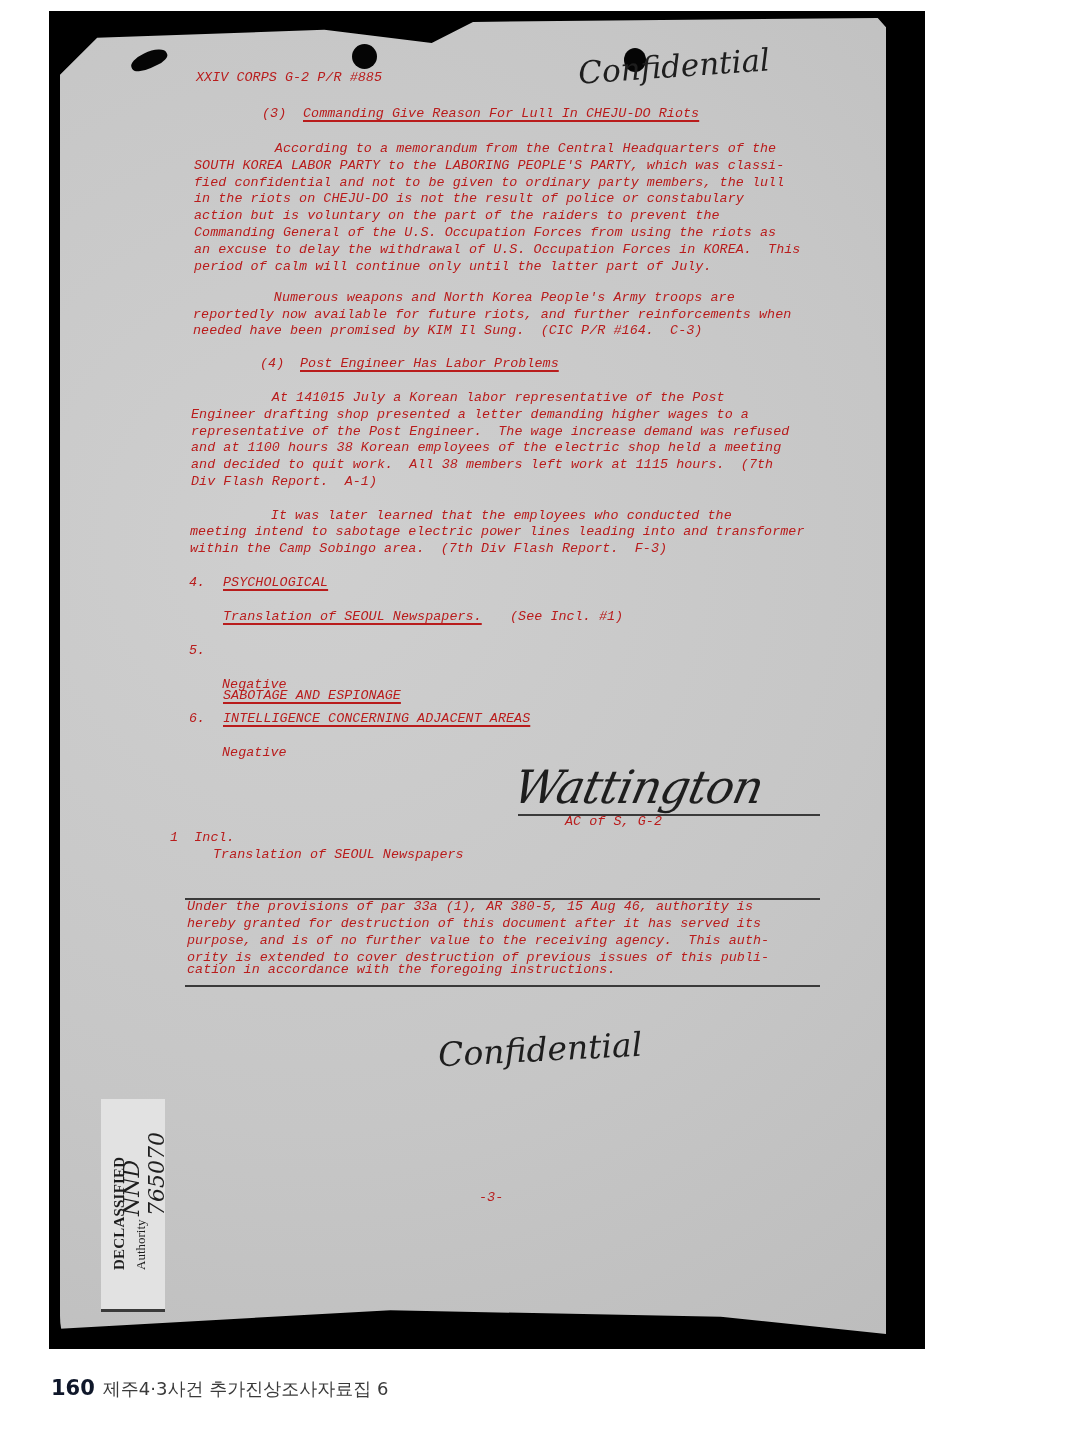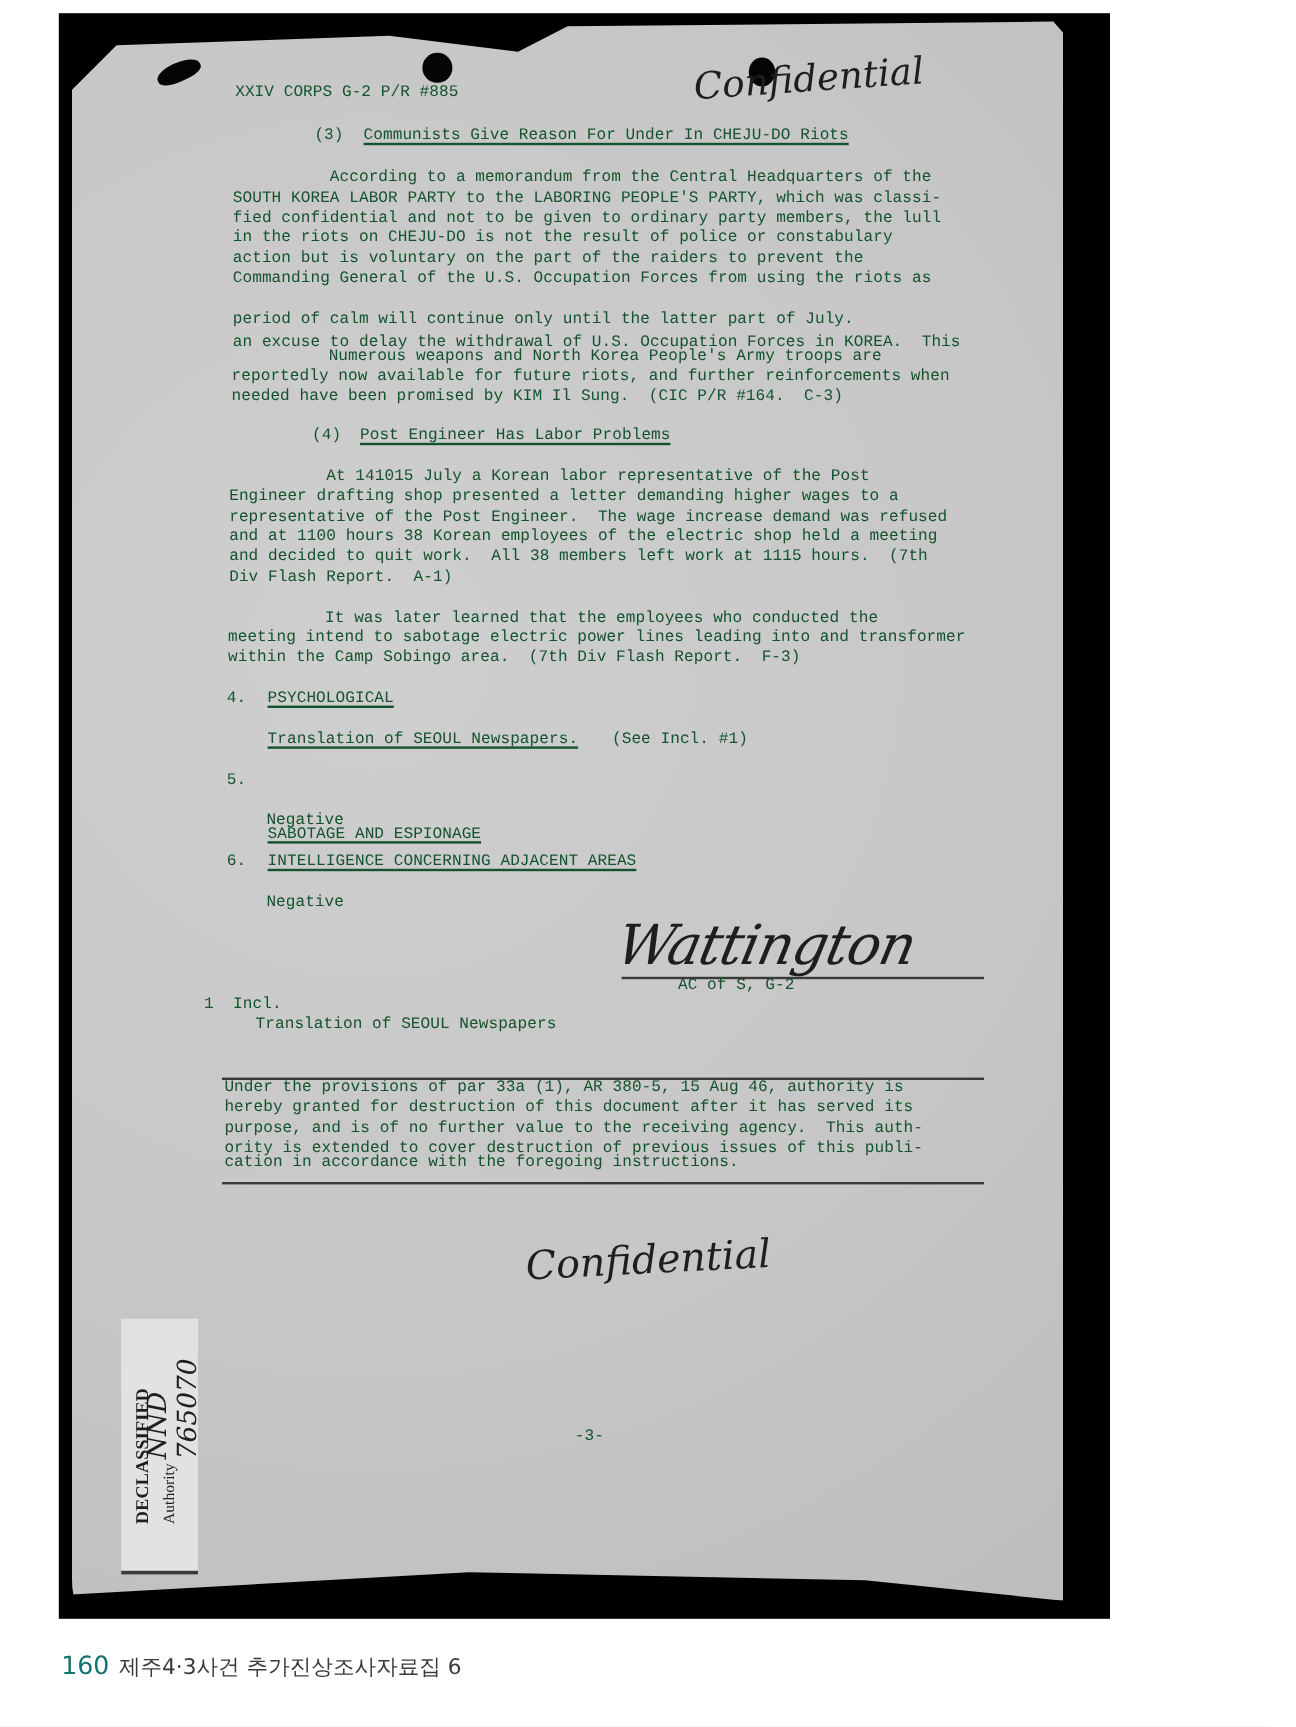--- a/index.html
+++ b/index.html
@@ -14,21 +14,21 @@
     }
     .paper {
       position: absolute; left: 60px; top: 14px; width: 826px; height: 1320px;
       background: #c9c9c9;
       background-image: radial-gradient(circle at 30% 40%, #cfcfcf 0%, #c6c6c6 60%, #bdbdbd 100%);
       border-bottom-left-radius: 4px 18px;
       clip-path: polygon(0% 4.6%, 4.5% 1.8%, 32% 1.2%, 45% 2.2%, 50% 0.6%, 99% 0.3%, 100% 1%, 100% 100%, 80% 98.7%, 40% 98.2%, 0% 99.6%);
     }
     .t {
       position: absolute; white-space: pre; font-size: 13.4px; line-height: 16.8px;
-      color: #14532d; letter-spacing: 0.05px;
+      color: #b91c1c; letter-spacing: 0.05px; font-style: italic;
     }
     .u { text-decoration: underline; text-decoration-thickness: 1.5px; text-underline-offset: 3px; }
     .hand {
       position: absolute; font-family: "DejaVu Serif", serif; font-style: italic;
       color: #1e1e1e; white-space: nowrap;
     }
     .rule { position: absolute; height: 2px; background: #3a3a3a; }
     .blob { position: absolute; background: #050505; border-radius: 50%; }
     .stamp {
       position: absolute; left: 101px; top: 1099px; width: 64px; height: 210px;
@@ -39,46 +39,46 @@
       transform: translate(-50%, -50%) rotate(-90deg);
       font-family: "Liberation Serif", "DejaVu Serif", serif; color: #1e1e1e;
     }
     .stamp-l1 { position: absolute; left: 34px; top: 8px; font-size: 15px; font-weight: bold; letter-spacing: 0.2px; }
     .stamp-l2 { position: absolute; left: 34px; top: 30px; font-size: 13px; }
     .stamp-hand { position: absolute; left: 88px; top: 16px; font-family: "DejaVu Serif", serif; font-style: italic; font-size: 22px; }
     .footer {
       position: absolute; left: 51px; top: 1376px; font-family: "DejaVu Sans", sans-serif;
       color: #3a3a3a; font-size: 18px;
     }
-    .footer .pg { font-weight: normal; font-size: 21px; margin-right: 8px; color: #0f766e; }
+    .footer .pg { font-weight: bold; font-size: 21px; margin-right: 8px; color: #0f172a; }
   </style>
 </head>
 <body>
 
 <div class="scan-frame"></div>
 <div class="paper"></div>
 
 <div class="blob" style="left:130px;top:52px;width:38px;height:16px;transform:rotate(-25deg);border-radius:50% 60% 40% 50%;"></div>
 <div class="blob" style="left:352px;top:44px;width:25px;height:25px;"></div>
 <div class="blob" style="left:624px;top:48px;width:22px;height:24px;"></div>
 
 <div class="t" style="left:196px;top:70px;">XXIV CORPS G-2 P/R #885</div>
 <div class="hand" style="left:578px;top:48px;font-size:31px;transform:rotate(-4deg);">Confidential</div>
 
 <div class="t" style="left:262px;top:106px;">(3)</div>
-<div class="t u" style="left:303px;top:106px;">Communists Give Reason For Under In CHEJU-DO Riots</div>
+<div class="t u" style="left:303px;top:106px;">Commanding Give Reason For Lull In CHEJU-DO Riots</div>
 
 <div id="s3p1">
     <div class="t" style="left: 194px; top: 141px;">          According to a memorandum from the Central Headquarters of the</div>
     <div class="t" style="left: 194px; top: 157.8px;">SOUTH KOREA LABOR PARTY to the LABORING PEOPLE'S PARTY, which was classi-</div>
     <div class="t" style="left: 194px; top: 174.6px;">fied confidential and not to be given to ordinary party members, the lull</div>
     <div class="t" style="left: 194px; top: 191.4px;">in the riots on CHEJU-DO is not the result of police or constabulary</div>
     <div class="t" style="left: 194px; top: 208.2px;">action but is voluntary on the part of the raiders to prevent the</div>
     <div class="t" style="left: 194px; top: 225px;">Commanding General of the U.S. Occupation Forces from using the riots as</div>
-    <div class="t" style="left: 194px; top: 241.8px; margin-top: 36px;">an excuse to delay the withdrawal of U.S. Occupation Forces in KOREA.  This</div>
+    <div class="t" style="left: 194px; top: 241.8px;">an excuse to delay the withdrawal of U.S. Occupation Forces in KOREA.  This</div>
     <div class="t" style="left: 194px; top: 258.6px;">period of calm will continue only until the latter part of July.</div>
   </div>
 <div id="s3p2">
     <div class="t" style="left: 193px; top: 290px; text-align: right;">          Numerous weapons and North Korea People's Army troops are</div>
     <div class="t" style="left: 193px; top: 306.6px;">reportedly now available for future riots, and further reinforcements when</div>
     <div class="t" style="left: 193px; top: 323.2px;">needed have been promised by KIM Il Sung.  (CIC P/R #164.  C-3)</div>
   </div>
 
 <div class="t" style="left:260px;top:356px;">(4)</div>
 <div class="t u" style="left:300px;top:356px;">Post Engineer Has Labor Problems</div>

